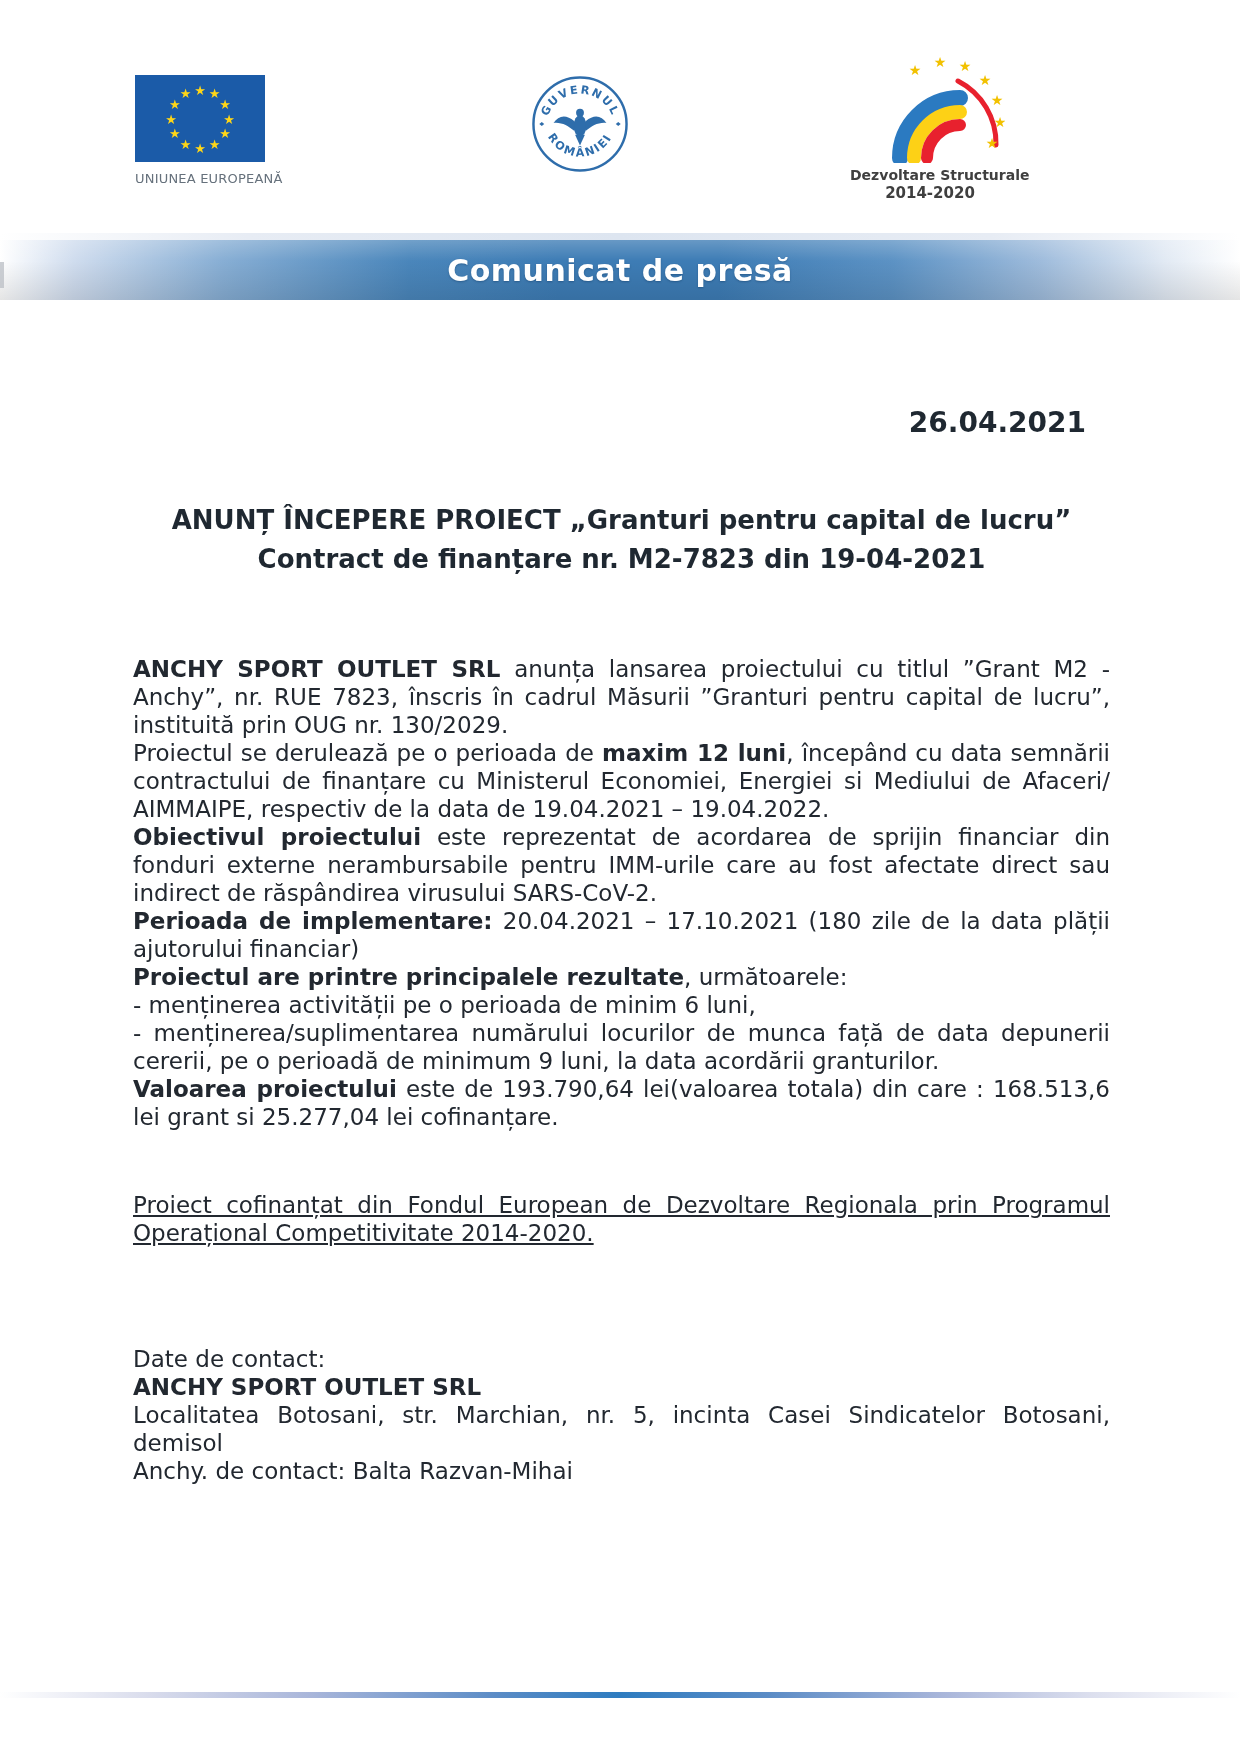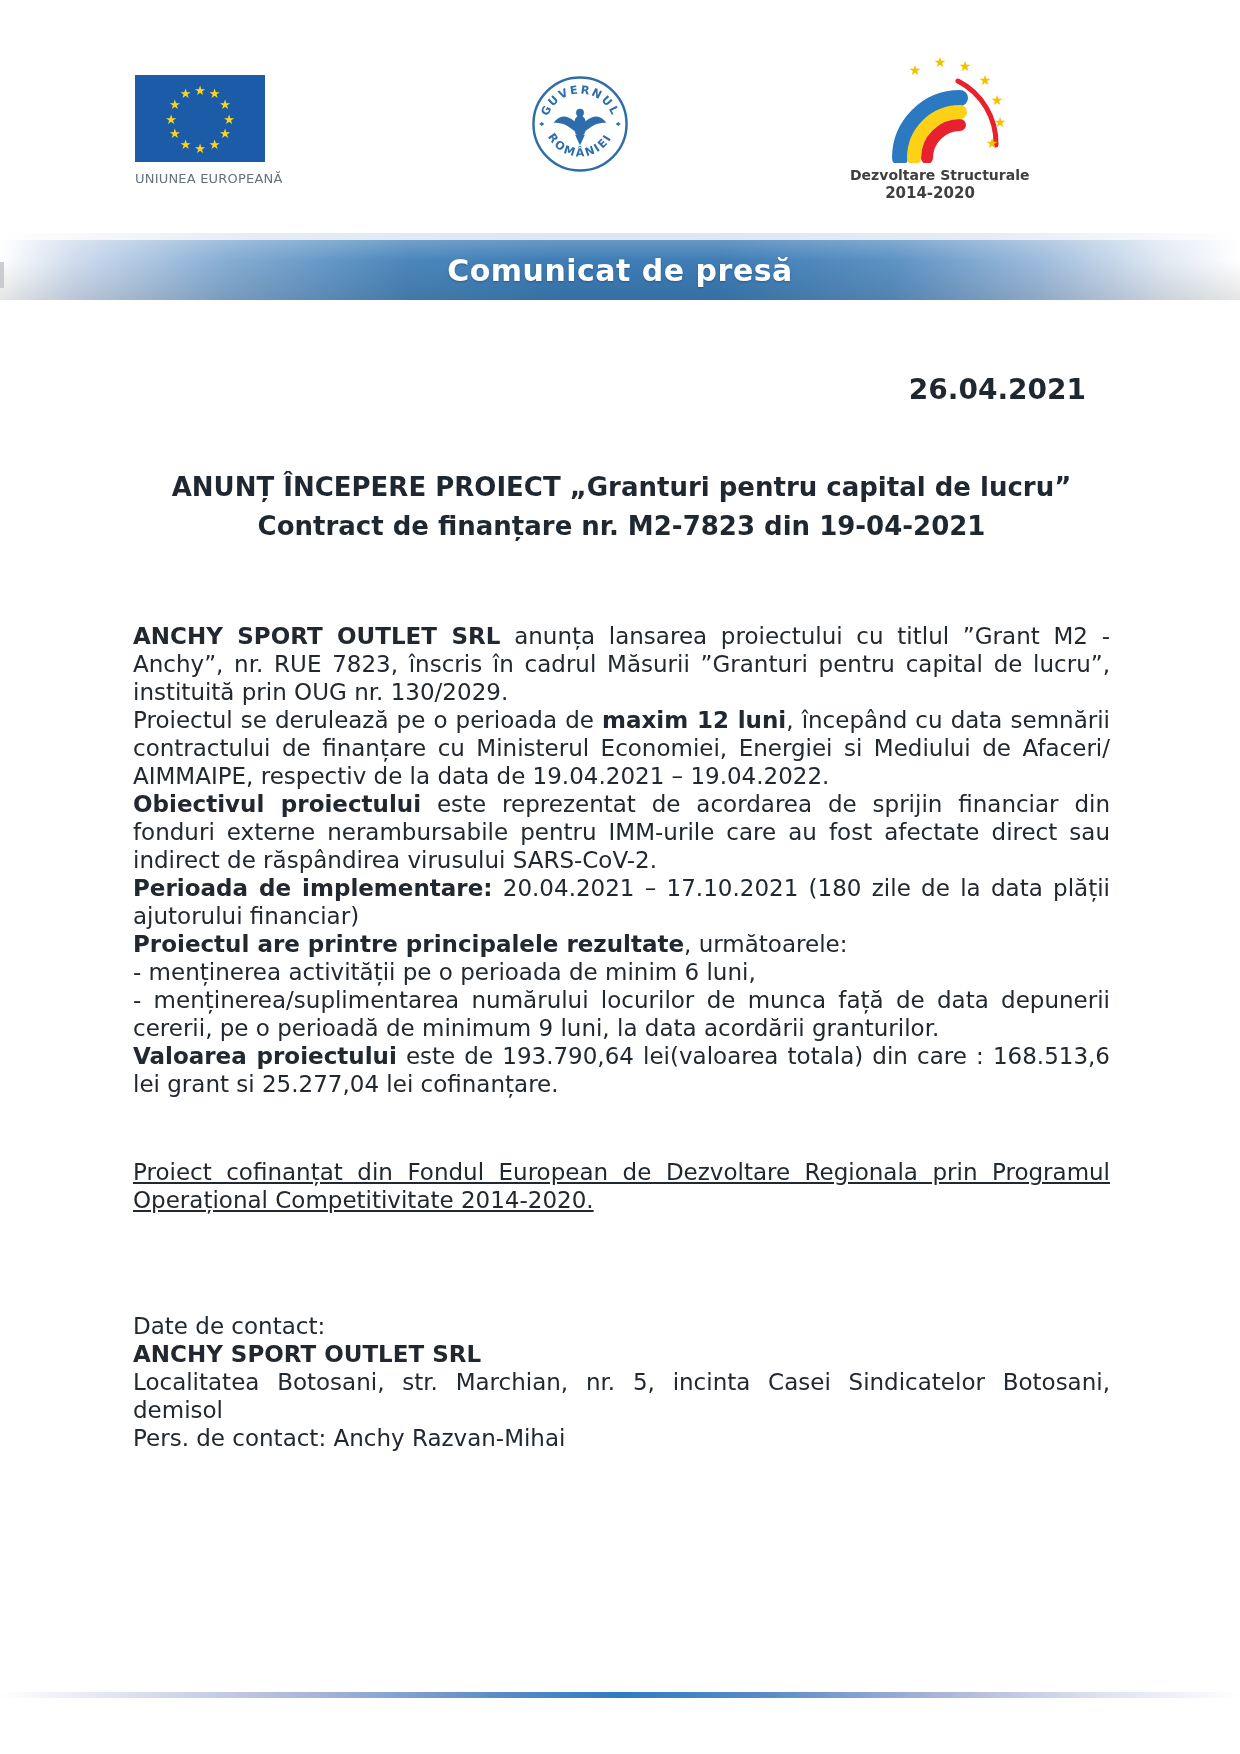--- a/index.html
+++ b/index.html
@@ -48,21 +48,21 @@
       linear-gradient(90deg,#ffffff 0%,#cfdcee 6%,#87aed4 18%,#4a86bb 33%,#3d7cb5 45%,#3d7cb5 58%,#5c92c4 72%,#9fbcdc 84%,#e2eaf4 94%,#ffffff 100%);
   }
   .banner-band span{
     color:#ffffff;font-size:30px;font-weight:700;letter-spacing:.5px;
     text-shadow:0 1px 2px rgba(0,40,80,.35);
   }
 
   
   .content{padding:0 130px 0 133px;}
   .date{
-    margin-top:70px;text-align:right;padding-right:24px;
+    margin-top:103px;text-align:right;padding-right:24px;
     font-size:28px;font-weight:700;color:#1f2831;line-height:40px;
   }
   .title{
     margin:58px 0 0 0;text-align:center;font-size:26px;font-weight:700;
     line-height:39px;color:#1f2831;
   }
   .title .tline{display:block;}
   .bodytext{margin-top:76px;font-size:23px;line-height:28px;text-align:justify;}
   .bodytext p{margin:0;}
   .bodytext p.gap-sm{margin-top:60px;text-decoration:underline;}
@@ -172,19 +172,19 @@
       <p><span>- menținerea activității pe o perioada de minim 6 luni,</span></p>
       <p><span>- menținerea/suplimentarea numărului locurilor de munca față de data depunerii cererii, pe o perioadă de minimum 9 luni, la data acordării granturilor.</span></p>
       <p><b>Valoarea proiectului</b><span> este de 193.790,64 lei(valoarea totala) din care : 168.513,6 lei grant si 25.277,04 lei cofinanțare.</span></p>
       <p class="gap-sm"><span>Proiect cofinanțat din Fondul European de Dezvoltare Regionala prin Programul Operațional Competitivitate 2014-2020.</span></p>
     </section>
 
     <section class="contact">
       <div>Date de contact:</div>
       <div><b>ANCHY SPORT OUTLET SRL</b></div>
       <div class="addr">Localitatea Botosani, str. Marchian, nr. 5, incinta Casei Sindicatelor Botosani, demisol</div>
-      <div>Pers. de contact: Anchy Razvan-Mihai</div>
+      <div>Anchy. de contact: Balta Razvan-Mihai</div>
     </section>
   </main>
 
   <div class="footer-rule"></div>
   <div class="edge-artifact"></div>
 </div>
 
 </body></html>

